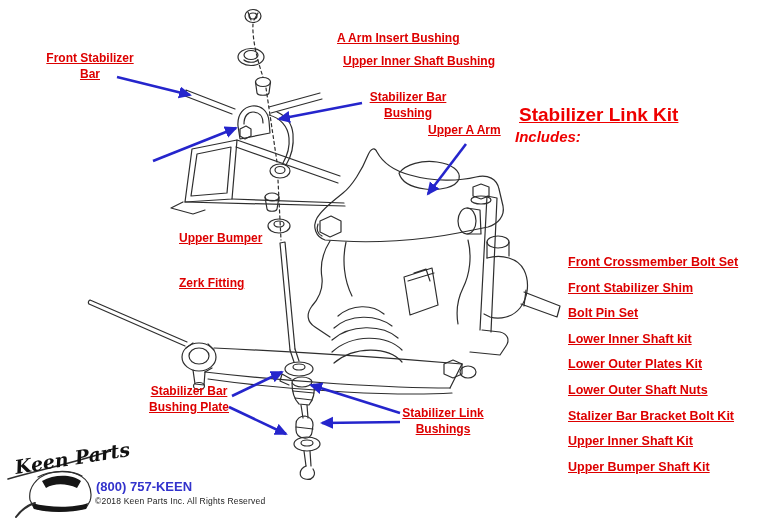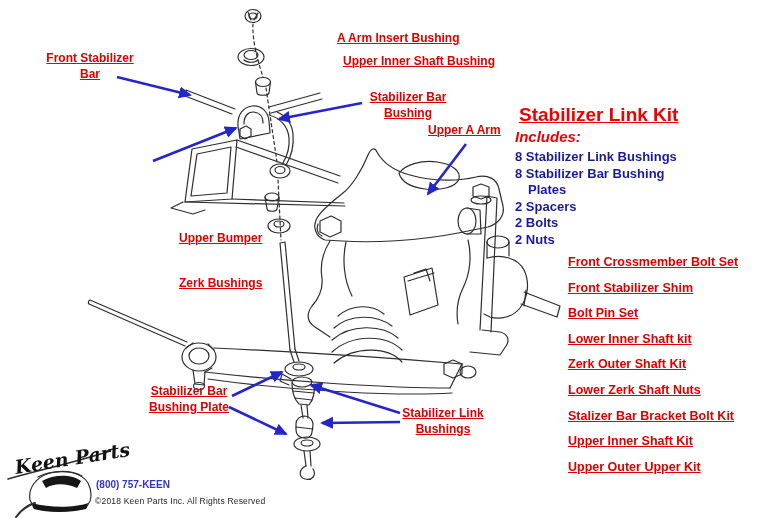--- a/index.html
+++ b/index.html
@@ -26,21 +26,21 @@
   .kit-line { color:#1a1a99; font-weight:bold; font-size:13px; line-height:16.6px; white-space:nowrap; }
   .kit-line.indent { padding-left:13px; }
   .related-links { position:absolute; left:568px; top:256px; width:200px; }
   .rlink {
     display:block; color:#dd0000; font-weight:bold; font-size:12.5px; line-height:13px;
     margin-bottom:12.6px; text-decoration:underline; text-decoration-thickness:1px;
     white-space:nowrap; cursor:pointer;
   }
   .phone {
     position:absolute; left:96px; top:479px; color:#3333cc; font-weight:bold;
-    font-size:10px; white-space:nowrap;
+    font-size:13px; white-space:nowrap;
   }
   .copyright {
     position:absolute; left:95px; top:496px; color:#1c1c1c; font-size:8.5px;
     letter-spacing:0.2px; white-space:nowrap;
   }
 </style>
 </head>
 <body>
 
 <div id="stage">
@@ -185,44 +185,36 @@
       <line x1="400" y1="413" x2="311" y2="385" marker-end="url(#ah)"></line>
     </g>
   </svg>
 
   <div class="dlabel center" style="left:40px;  top:51px;  width:100px;text-decoration:underline;">Front Stabilizer Bar</div>
   <div class="dlabel nowrap" style="left:337px; top:31px;">A Arm Insert Bushing</div>
   <div class="dlabel nowrap" style="left:343px; top:54px;">Upper Inner Shaft Bushing</div>
   <div class="dlabel center" style="left:358px; top:90px;  width:100px;">Stabilizer Bar Bushing</div>
   <div class="dlabel nowrap" style="left:428px; top:123px;">Upper A Arm</div>
   <div class="dlabel nowrap" style="left:179px; top:231px;">Upper Bumper</div>
-  <div class="dlabel nowrap" style="left:179px; top:276px;">Zerk Bushings</div>
+  <div class="dlabel nowrap" style="left:179px; top:276px;">Zerk Fitting</div>
   <div class="dlabel center" style="left:141px; top:384px; width:96px;">Stabilizer Bar Bushing Plate</div>
   <div class="dlabel center" style="left:397px; top:406px; width:92px;">Stabilizer Link Bushings</div>
 
   <div class="kit-panel">
     <div class="kit-title">Stabilizer Link Kit</div>
     <div class="kit-includes">Includes:</div>
-    <div class="kit-list">
-      <div class="kit-line">8 Stabilizer Link Bushings</div>
-      <div class="kit-line">8 Stabilizer Bar Bushing</div>
-      <div class="kit-line indent">Plates</div>
-      <div class="kit-line">2 Spacers</div>
-      <div class="kit-line">2 Bolts</div>
-      <div class="kit-line">2 Nuts</div>
-    </div>
   </div>
 
   <div class="related-links">
     <span class="rlink">Front Crossmember Bolt Set</span>
     <span class="rlink">Front Stabilizer Shim</span>
     <span class="rlink">Bolt Pin Set</span>
     <span class="rlink">Lower Inner Shaft kit</span>
-    <span class="rlink">Zerk Outer Shaft Kit</span>
-    <span class="rlink">Lower Zerk Shaft Nuts</span>
+    <span class="rlink">Lower Outer Plates Kit</span>
+    <span class="rlink">Lower Outer Shaft Nuts</span>
     <span class="rlink">Stalizer Bar Bracket Bolt Kit</span>
     <span class="rlink">Upper Inner Shaft Kit</span>
-    <span class="rlink">Upper Outer Upper Kit</span>
+    <span class="rlink">Upper Bumper Shaft Kit</span>
   </div>
 
   <div class="phone">(800) 757-KEEN</div>
   <div class="copyright">©2018 Keen Parts Inc. All Rights Reserved</div>
 </div>
 
 </body></html>

